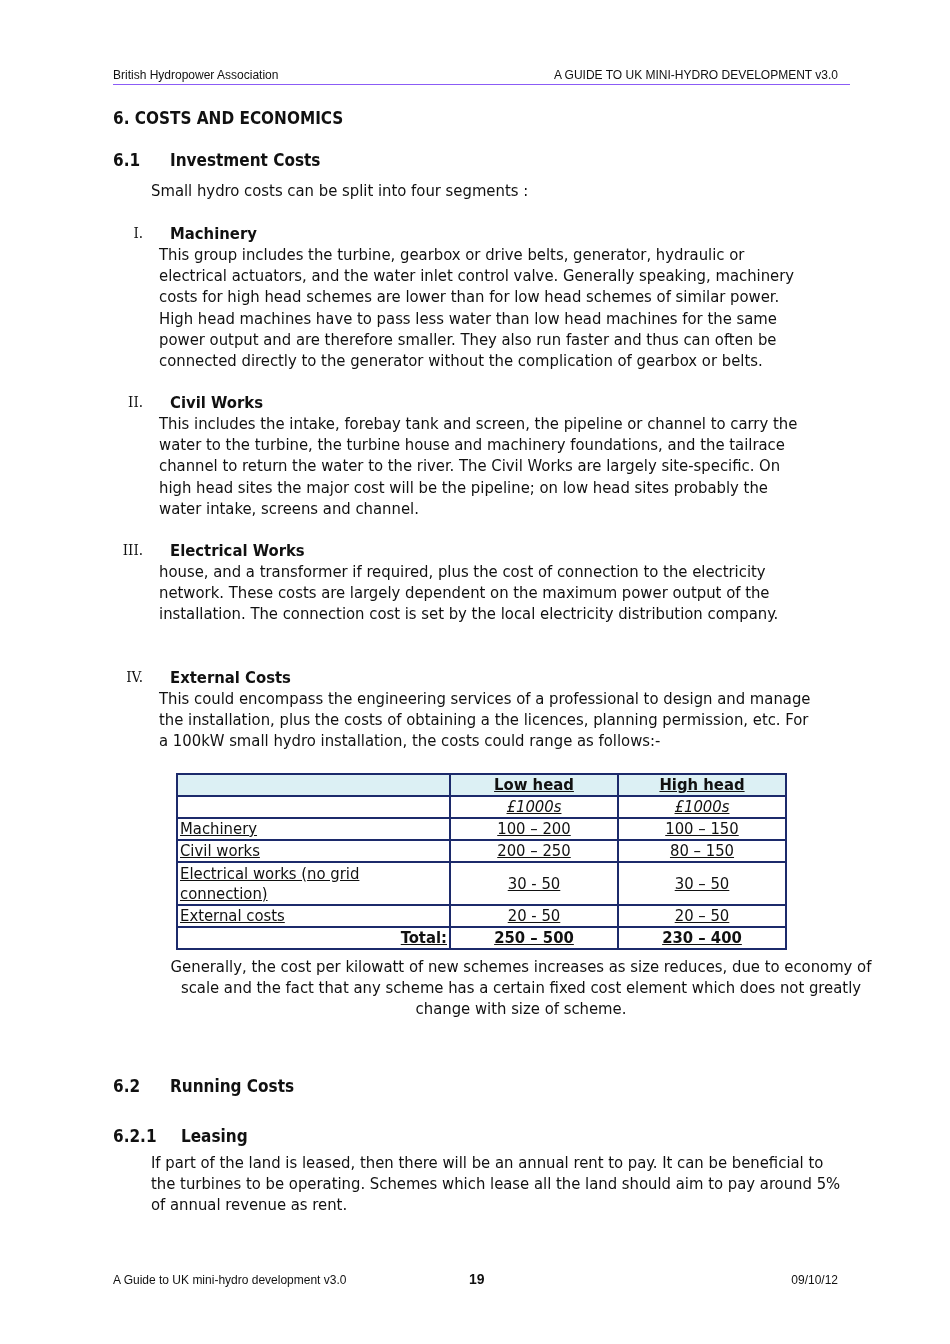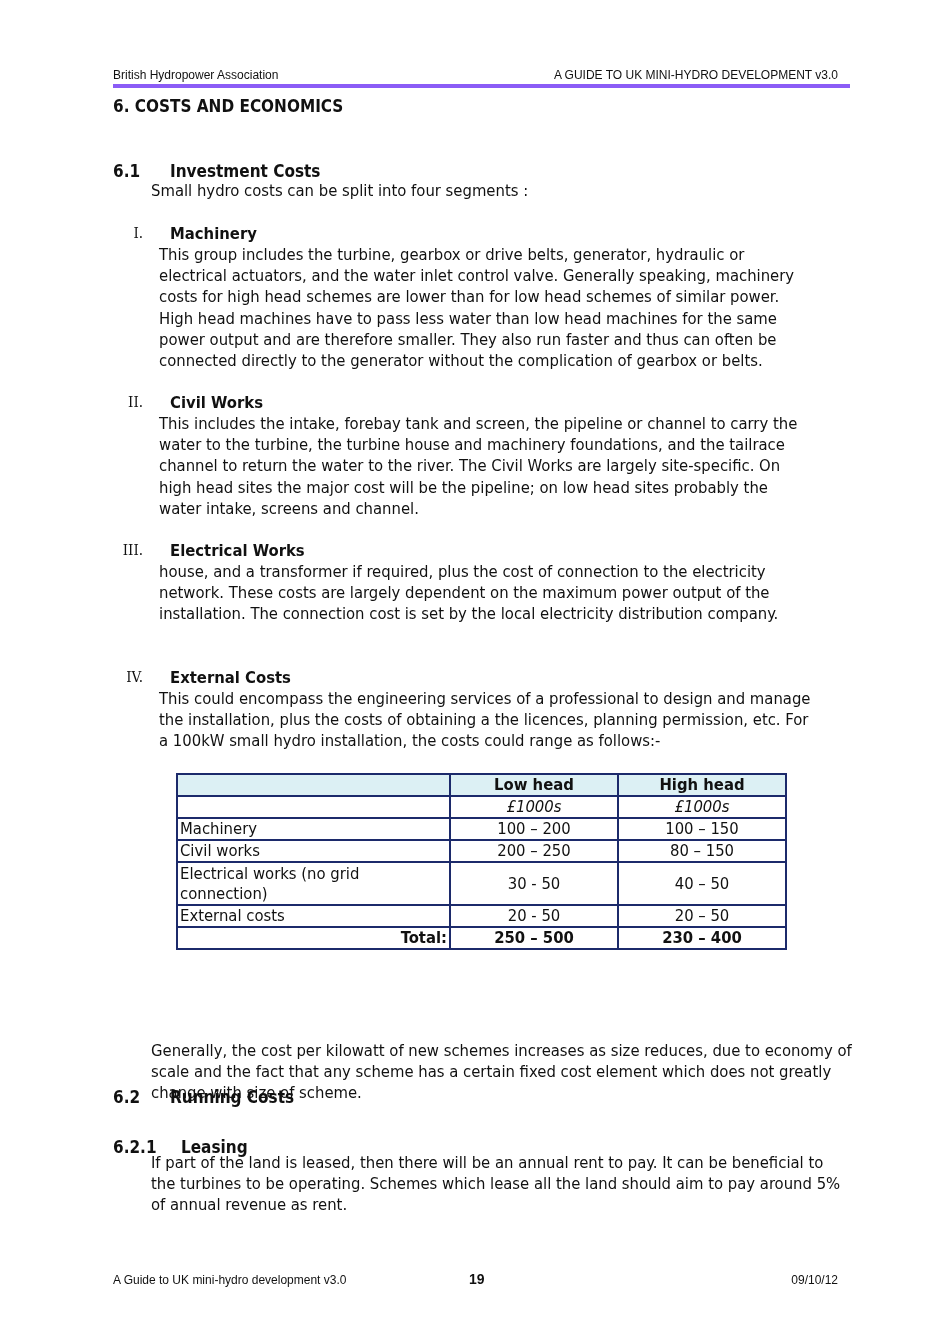--- a/index.html
+++ b/index.html
@@ -1,34 +1,34 @@
 <!DOCTYPE html>
 <html><head>
 <meta charset="utf-8">
 <style>
   html, body { margin: 0; padding: 0; background: #ffffff; }
   body { width: 950px; height: 1344px; position: relative; overflow: hidden; color: #111; }
   .page { position: absolute; left: 0; top: 0; width: 950px; height: 1344px; }
-  .hdr { position: absolute; left: 113px; top: 67px; width: 737px; height: 17px; border-bottom: 4px solid #8b5cf6;
+  .hdr { position: absolute; left: 113px; top: 67px; width: 737px; height: 17px; border-bottom: 1px solid #8b5cf6;
          font-family: "Liberation Sans", sans-serif; font-size: 12px; }
   .hdr .l { position: absolute; left: 0; top: 1px; }
   .hdr .r { position: absolute; right: 12px; top: 1px; }
   .body-font { font-family: "DejaVu Sans Condensed", "DejaVu Sans", sans-serif; font-stretch: condensed; }
-  .h1 { position: absolute; left: 113px; top: 96px; font-weight: bold; font-size: 17px; }
-  .h2 { position: absolute; left: 113px; font-weight: bold; font-size: 17px; margin-top: 11px; }
+  .h1 { position: absolute; left: 113px; top: 108px; font-weight: bold; font-size: 17px; }
+  .h2 { position: absolute; left: 113px; font-weight: bold; font-size: 17px; }
   .h2 .num { display: inline-block; width: 57px; }
   .h3 .num { display: inline-block; width: 68px; }
   .p { position: absolute; left: 113px; width: 740px; font-size: 16.5px; line-height: 21.2px; margin-left: 38px; }
   .item { position: absolute; left: 113px; width: 740px; font-size: 16.5px; line-height: 21.2px; }
   .item .roman { position: absolute; left: 0; width: 30px; text-align: right; font-family: "DejaVu Serif", serif; font-size: 15px; }
   .item .title { position: absolute; left: 57px; font-weight: bold; }
   .item .text { position: absolute; left: 46px; top: 21px; width: 690px; }
   table.costs { position: absolute; left: 176px; top: 773px; border-collapse: collapse; border: 2px solid #1c2a6b;
                 font-size: 16.5px; }
-  table.costs td { border: 2px solid #1c2a6b; padding: 0 2px; height: 20px; line-height: 20px; }
+  table.costs td { border: 2px solid #1c2a6b; padding: 0 2px; height: 20px; line-height: 20px; text-decoration: underline; }
   table.costs td.c1 { width: 267px; text-align: left; }
   table.costs td.c2, table.costs td.c3 { width: 162px; text-align: center; }
   table.costs tr.head td { background: #dcf0f4; font-weight: bold; }
   table.costs tr.units td { font-style: italic; }
   table.costs tr.total td { font-weight: bold; }
   table.costs tr.total td.c1 { text-align: right; margin-top: 9px; }
   table.costs tr.tall td { height: 41px; line-height: 20px; }
   .ftr { position: absolute; left: 113px; top: 1273px; width: 725px; font-family: "Liberation Sans", sans-serif; font-size: 12px; }
   .ftr .l { position: absolute; left: 0; }
   .ftr .c { position: absolute; left: 356px; font-weight: bold; font-size: 14px; top: -2px; }
@@ -115,36 +115,36 @@
       <td class="c3">100 – 150</td>
     </tr>
     <tr>
       <td class="c1">Civil works</td>
       <td class="c2">200 – 250</td>
       <td class="c3">80 – 150</td>
     </tr>
     <tr class="tall">
       <td class="c1">Electrical works (no grid connection)</td>
       <td class="c2">30 - 50</td>
-      <td class="c3">40 – 50</td>
+      <td class="c3">30 – 50</td>
     </tr>
     <tr>
       <td class="c1">External costs</td>
       <td class="c2">20 - 50</td>
       <td class="c3">20 – 50</td>
     </tr>
     <tr class="total">
       <td class="c1">Total:</td>
       <td class="c2">250 – 500</td>
       <td class="c3">230 – 400</td>
     </tr>
   </tbody>
     </table>
 
-  <div class="p body-font" style="top:1040px;">
+  <div class="p body-font" style="top:956px;text-align:center;">
     <div>Generally, the cost per kilowatt of new schemes increases as size reduces, due to economy of</div>
     <div>scale and the fact that any scheme has a certain fixed cost element which does not greatly</div>
     <div>change with size of scheme.</div>
   </div>
 
   <div class="h2 body-font" style="top:1076px;">
     <span class="num">6.2</span><span>Running Costs</span>
   </div>
 
   <div class="h2 h3 body-font" style="top:1126px;">

